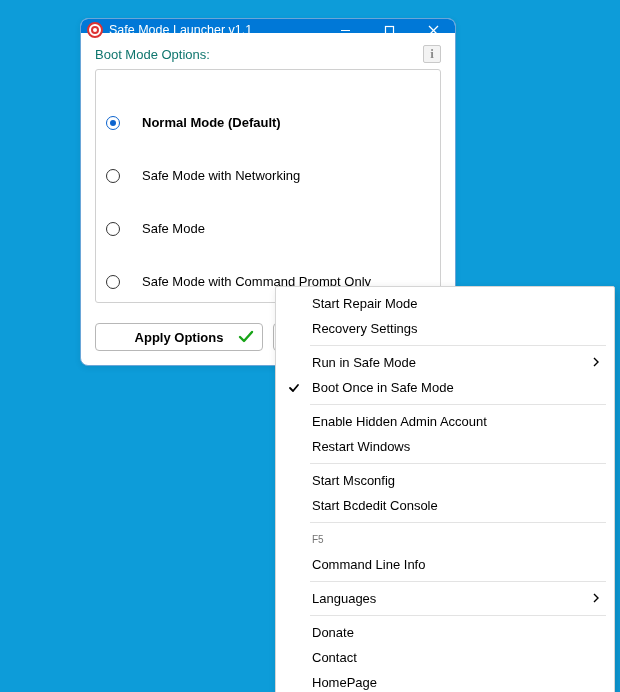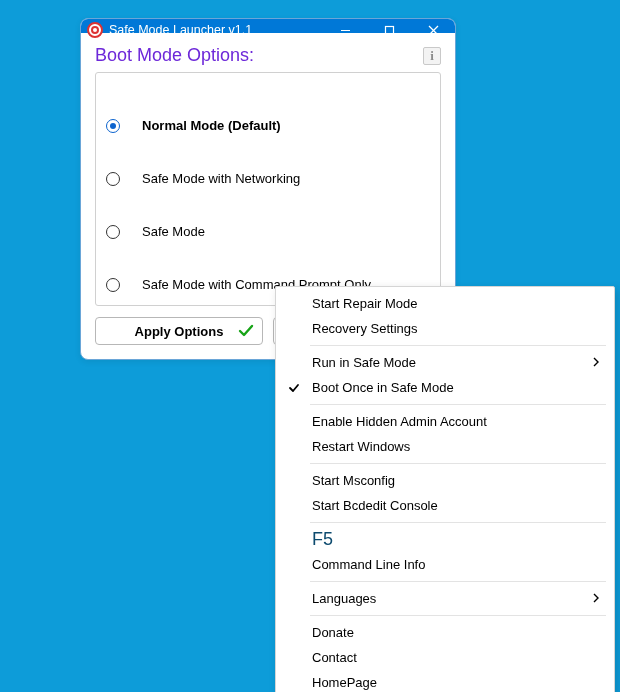--- a/index.html
+++ b/index.html
@@ -40,21 +40,21 @@
 .titlebar .ctrl {
   width: 44px; height: 100%;
   display:flex; align-items:center; justify-content:center;
   cursor: pointer;
 }
 .titlebar .ctrl svg { stroke:#fff; }
 .client { padding: 10px 14px 14px 14px; }
 .section-head {
   display:flex; align-items:center; padding: 2px 0 6px 0;
 }
-.section-head .label { flex:1; font-size:18px; color:#6d28d9; }
+.section-head .label { flex:1; font-size:13px; color:#0f766e; }
 .info-icon {
   width:18px; height:18px; border:1px solid #c9c9c9; background:#f3f3f3;
   display:flex; align-items:center; justify-content:center;
   color:#8a8a8a; font-family: Georgia, serif; font-weight:bold;
   border-radius:2px;
 }
 .group {
   border:1px solid #d0d0d0; border-radius:3px;
   padding: 10px 10px; margin-bottom:8px;
 }
@@ -74,21 +74,21 @@
 }
 .radio-row .text { font-size:13px; }
 .radio-row.bold .text { font-weight:600; }
 .checkbox {
   width:15px; height:15px; border:1.5px solid #333; border-radius:3px;
   flex-shrink:0; display:flex; align-items:center; justify-content:center;
 }
 .checkbox.checked { background:#0b63ce; border-color:#0b63ce; }
 .checkbox.checked svg { display:block; }
 .checkbox svg { display:none; }
-.btn-row { display:flex; gap:10px; margin-top:11px;justify-content:space-between; }
+.btn-row { display:flex; gap:10px; margin-top:20px;justify-content:space-between; }
 .btn {
   flex:1; height:28px; border:1px solid #b7b7b7; border-radius:4px;
   background:#fff; display:flex; align-items:center; justify-content:center;
   gap:8px; cursor:pointer; position:relative;
 }
 .btn .lbl { font-size:13px; }
 .btn.bold .lbl { font-weight:600; }
 .btn .end-icon { position:absolute; right:8px; display:flex; }
 .context-menu {
   position:absolute;
@@ -108,21 +108,21 @@
   font-size:13px;
   color:#000;
   cursor:pointer;
   position:relative;
 }
 .menu-item .check-slot {
   position:absolute; left:10px; width:16px; display:flex; justify-content:center;
 }
 .menu-item .label { flex:1; }
 .menu-item .accel, .menu-item .arrow {
-  color:#0c4a6e; font-size:18px;
+  color:#737373; font-size:10px;
 }
 .menu-item .arrow { font-size:11px; color:#333; }
 .menu-sep {
   height:1px; background:#e3e3e3; margin:4px 8px 4px 34px;
 }
 </style>
 </head>
 <body>
 
 <div class="window">

